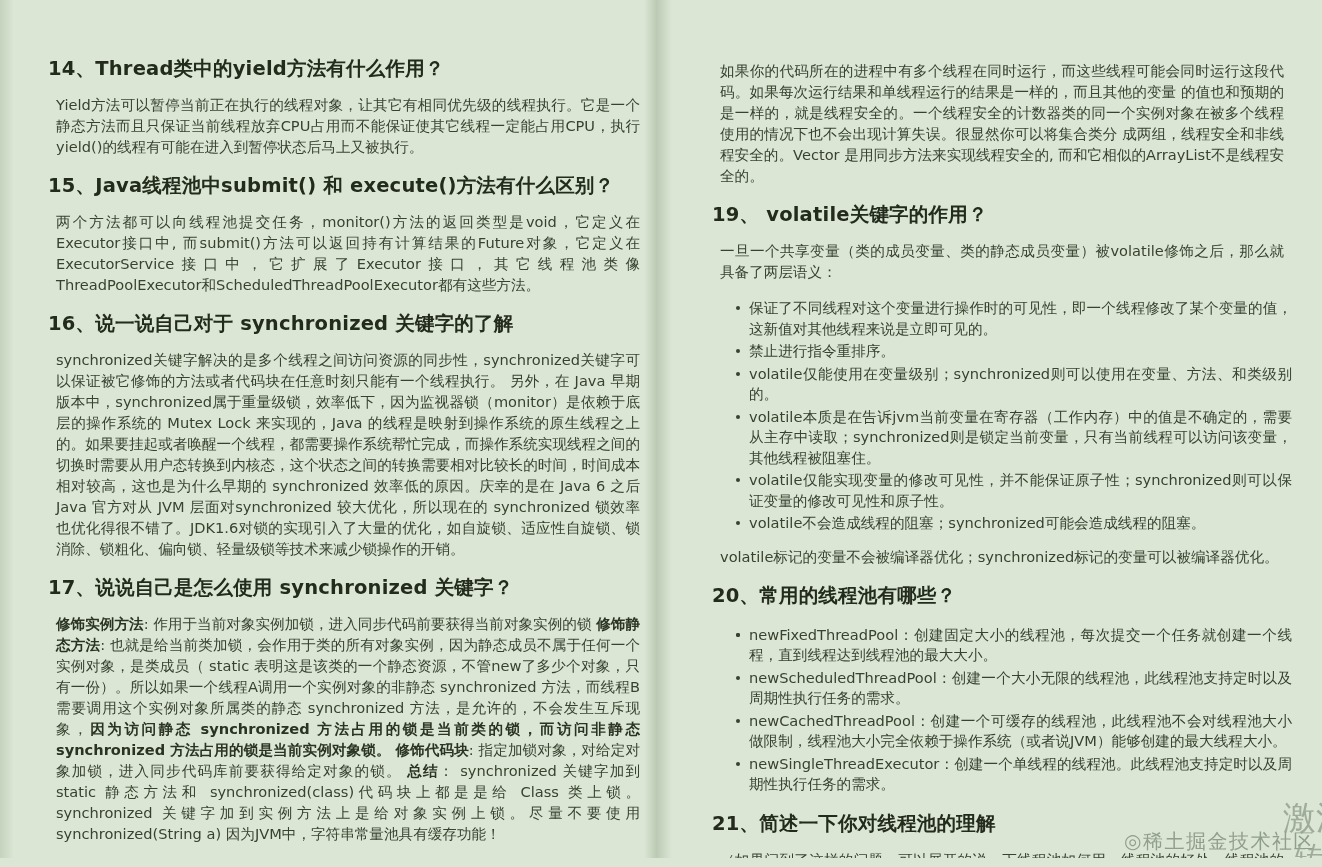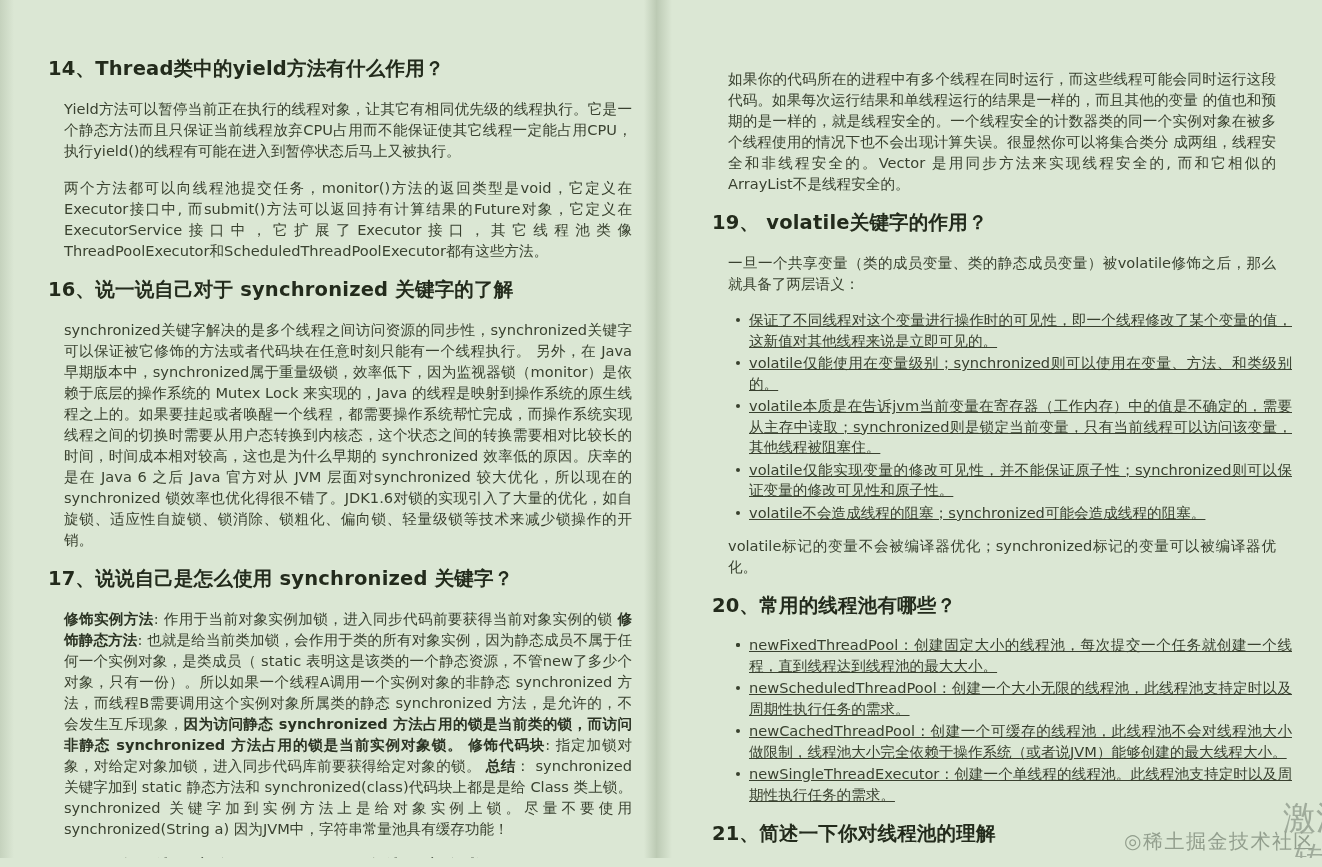--- a/index.html
+++ b/index.html
@@ -17,24 +17,24 @@
     position:absolute; left:644px; top:0; width:28px; height:100%;
     background:linear-gradient(90deg, rgba(140,156,130,0), rgba(138,155,128,.38) 45%, rgba(140,156,130,0));
   }
   .col { position:absolute; top:0; font-size:14.6px; }
   .col-left  { left:48px;  width:600px; padding-top:40px; }
   .col-right { left:712px; width:580px; padding-top:52px; }
   h2 {
     font-size:19.5px; line-height:26px; font-weight:bold;
     color:#232b1c; margin:16px 0 12px 0; letter-spacing:.2px;
   }
-  p { margin:16px; line-height:21px; text-align:justify; }
+  p { margin:8px; line-height:21px; text-align:justify; }
   .closing { margin-top:12px; }
   b { font-weight:bold; color:#2b3323; }
-  ul { list-style:none; margin:16px 0 0 0; padding:0 0 0 24px;text-decoration:underline; }
+  ul { list-style:none; margin:16px 0 0 0; padding:0 0 0 24px; }
   li { position:relative; padding-left:13px; line-height:20.5px; margin:2px 0; text-align:justify; }
   .dot {
     position:absolute; left:0; top:8px; width:4px; height:4px;
     border-radius:50%; background:#39412f;
   }
   .wm-badge {
     position:absolute; left:1124px; top:828px; white-space:nowrap;
     font-size:20px; letter-spacing:1.5px; color:rgba(118,130,114,.72);
     border-bottom:2px solid rgba(118,130,114,.4); padding-bottom:18px;
   }
@@ -48,20 +48,21 @@
 <div class="page">
   <div class="edge-left"></div>
   <div class="gutter"></div>
 
   <div class="col col-left">
     <section>
       <h2>14、Thread类中的yield方法有什么作用？</h2>
       <p>Yield方法可以暂停当前正在执行的线程对象，让其它有相同优先级的线程执行。它是一个静态方法而且只保证当前线程放弃CPU占用而不能保证使其它线程一定能占用CPU，执行yield()的线程有可能在进入到暂停状态后马上又被执行。</p>
     </section>
     <section>
+      <h2>15、Java线程池中submit() 和 execute()方法有什么区别？</h2>
       <p>两个方法都可以向线程池提交任务，monitor()方法的返回类型是void，它定义在Executor接口中, 而submit()方法可以返回持有计算结果的Future对象，它定义在ExecutorService接口中，它扩展了Executor接口，其它线程池类像ThreadPoolExecutor和ScheduledThreadPoolExecutor都有这些方法。</p>
     </section>
     <section>
       <h2>16、说一说自己对于 synchronized 关键字的了解</h2>
       <p>synchronized关键字解决的是多个线程之间访问资源的同步性，synchronized关键字可以保证被它修饰的方法或者代码块在任意时刻只能有一个线程执行。 另外，在 Java 早期版本中，synchronized属于重量级锁，效率低下，因为监视器锁（monitor）是依赖于底层的操作系统的 Mutex Lock 来实现的，Java 的线程是映射到操作系统的原生线程之上的。如果要挂起或者唤醒一个线程，都需要操作系统帮忙完成，而操作系统实现线程之间的切换时需要从用户态转换到内核态，这个状态之间的转换需要相对比较长的时间，时间成本相对较高，这也是为什么早期的 synchronized 效率低的原因。庆幸的是在 Java 6 之后 Java 官方对从 JVM 层面对synchronized 较大优化，所以现在的 synchronized 锁效率也优化得很不错了。JDK1.6对锁的实现引入了大量的优化，如自旋锁、适应性自旋锁、锁消除、锁粗化、偏向锁、轻量级锁等技术来减少锁操作的开销。</p>
     </section>
     <section>
       <h2>17、说说自己是怎么使用 synchronized 关键字？</h2>
       <p><b>修饰实例方法</b><span>: 作用于当前对象实例加锁，进入同步代码前要获得当前对象实例的锁 </span><b>修饰静态方法</b><span>: 也就是给当前类加锁，会作用于类的所有对象实例，因为静态成员不属于任何一个实例对象，是类成员（ static 表明这是该类的一个静态资源，不管new了多少个对象，只有一份）。所以如果一个线程A调用一个实例对象的非静态 synchronized 方法，而线程B需要调用这个实例对象所属类的静态 synchronized 方法，是允许的，不会发生互斥现象，</span><b>因为访问静态 synchronized 方法占用的锁是当前类的锁，而访问非静态 synchronized 方法占用的锁是当前实例对象锁。</b><span> </span><b>修饰代码块</b><span>: 指定加锁对象，对给定对象加锁，进入同步代码库前要获得给定对象的锁。 </span><b>总结</b><span>： synchronized 关键字加到 static 静态方法和 synchronized(class)代码块上都是是给 Class 类上锁。synchronized 关键字加到实例方法上是给对象实例上锁。尽量不要使用 synchronized(String a) 因为JVM中，字符串常量池具有缓存功能！</span></p>
     </section>
@@ -71,20 +72,21 @@
   </div>
 
   <div class="col col-right">
     <p>如果你的代码所在的进程中有多个线程在同时运行，而这些线程可能会同时运行这段代码。如果每次运行结果和单线程运行的结果是一样的，而且其他的变量 的值也和预期的是一样的，就是线程安全的。一个线程安全的计数器类的同一个实例对象在被多个线程使用的情况下也不会出现计算失误。很显然你可以将集合类分 成两组，线程安全和非线程安全的。Vector 是用同步方法来实现线程安全的, 而和它相似的ArrayList不是线程安全的。</p>
 
     <section>
       <h2>19、 volatile关键字的作用？</h2>
       <p>一旦一个共享变量（类的成员变量、类的静态成员变量）被volatile修饰之后，那么就具备了两层语义：</p>
       <ul>
         <li><span class="dot"></span><span>保证了不同线程对这个变量进行操作时的可见性，即一个线程修改了某个变量的值，这新值对其他线程来说是立即可见的。</span></li>
+        <li><span class="dot"></span><span>禁止进行指令重排序。</span></li>
         <li><span class="dot"></span><span>volatile仅能使用在变量级别；synchronized则可以使用在变量、方法、和类级别的。</span></li>
         <li><span class="dot"></span><span>volatile本质是在告诉jvm当前变量在寄存器（工作内存）中的值是不确定的，需要从主存中读取；synchronized则是锁定当前变量，只有当前线程可以访问该变量，其他线程被阻塞住。</span></li>
         <li><span class="dot"></span><span>volatile仅能实现变量的修改可见性，并不能保证原子性；synchronized则可以保证变量的修改可见性和原子性。</span></li>
         <li><span class="dot"></span><span>volatile不会造成线程的阻塞；synchronized可能会造成线程的阻塞。</span></li>
       </ul>
       <p class="closing">volatile标记的变量不会被编译器优化；synchronized标记的变量可以被编译器优化。</p>
     </section>
 
     <section>
       <h2>20、常用的线程池有哪些？</h2>

